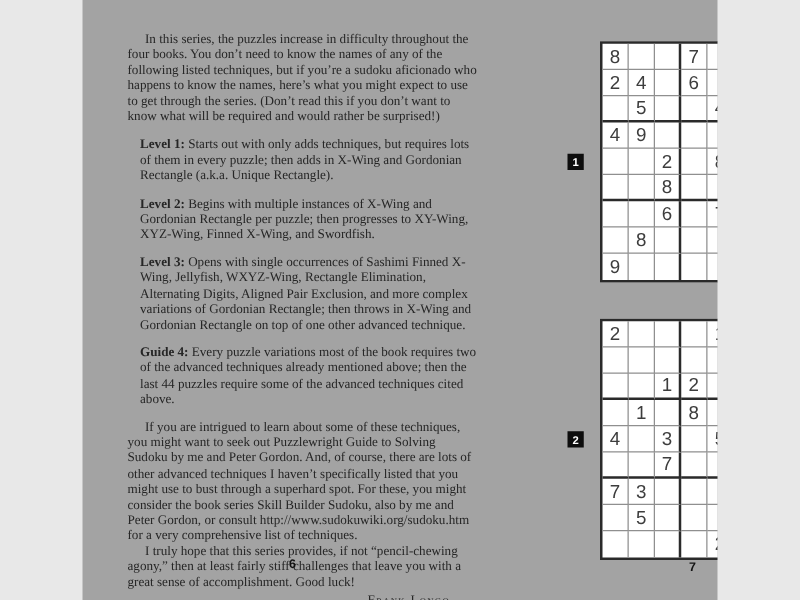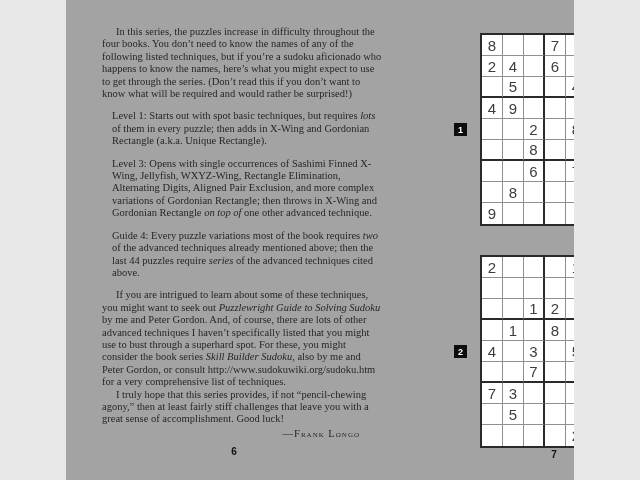--- a/index.html
+++ b/index.html
@@ -9,22 +9,22 @@
   }
   
   .text-block {
     position:absolute; left:36px; top:26px; width:280px;
     color:#262626; font-size:10.5px; line-height:12.4px; text-align:left;
   }
   .para { margin:0; }
   .para.gap { margin-top:10px; }
   .para.firstline { text-indent:14px; }
   .para.block { margin-left:10px; text-indent:0; }
-  .bold { font-weight:normal; }
-  .italic { font-style:italic; }
+  .bold { font-weight:bold; }
+  .italic { }
   .signature {
     text-align:right; padding-right:22px; margin-top:2px;
     font-variant:small-caps; letter-spacing:1px; font-size:10.5px; color:#262626;
   }
   .page-num {
     position:absolute; font-family:"Liberation Sans", sans-serif;
     font-weight:bold; font-size:10px; color:#111; text-align:center;
   }
   #page-num-left { left:0px; top:446px; width:336px; }
   #page-num-right { left:320px; top:449px; width:336px; }
@@ -56,23 +56,24 @@
 </style>
 </head>
 <body>
 
 <div class="spread">
 
   <div>
     <div class="text-block">
 
     <p class="para firstline"><span>In this series, the puzzles increase in difficulty throughout the four books. You don’t need to know the names of any of the following listed techniques, but if you’re a sudoku aficionado who happens to know the names, here’s what you might expect to use to get through the series. (Don’t read this if you don’t want to know what will be required and would rather be surprised!)</span></p>
-        <p class="para block gap"><span class="bold">Level 1:</span><span> Starts out with spot basic techniques, but requires </span><span class="italic">lots</span><span> of them in every puzzle; then adds in X-Wing and Gordonian Rectangle (a.k.a. Unique Rectangle).</span></p>
+        <p class="para block gap"><span class="bold">Level 1:</span><span> Starts out with only adds techniques, but requires </span><span class="italic">lots</span><span> of them in every puzzle; then adds in X-Wing and Gordonian Rectangle (a.k.a. Unique Rectangle).</span></p>
+        <p class="para block gap"><span class="bold">Level 2:</span><span> Begins with multiple instances of X-Wing and Gordonian Rectangle per puzzle; then progresses to XY-Wing, XYZ-Wing, Finned X-Wing, and </span><span class="italic">Swordfish</span><span>.</span></p>
         <p class="para block gap"><span class="bold">Level 3:</span><span> Opens with single occurrences of Sashimi Finned X-Wing, Jellyfish, WXYZ-Wing, Rectangle Elimination, Alternating Digits, Aligned Pair Exclusion, and more complex variations of Gordonian Rectangle; then throws in X-Wing and Gordonian Rectangle </span><span class="italic">on top of</span><span> one other advanced technique.</span></p>
-        <p class="para block gap"><span class="bold">Guide 4:</span><span> Every puzzle variations most of the book requires </span><span class="italic">two</span><span> of the advanced techniques already mentioned above; then the last 44 puzzles require </span><span class="italic">series</span><span> of the advanced techniques cited above.</span></p>
+        <p class="para block gap"><span class="bold">Guide 4:</span><span> Every puzzle variations most of the book requires </span><span class="italic">two</span><span> of the advanced techniques already mentioned above; then the last 44 puzzles require </span><span class="italic">some</span><span> of the advanced techniques cited above.</span></p>
         <p class="para firstline gap"><span>If you are intrigued to learn about some of these techniques, you might want to seek out </span><span class="italic">Puzzlewright Guide to Solving Sudoku</span><span> by me and Peter Gordon. And, of course, there are lots of other advanced techniques I haven’t specifically listed that you might use to bust through a superhard spot. For these, you might consider the book series </span><span class="italic">Skill Builder Sudoku</span><span>, also by me and Peter Gordon, or consult http://www.sudokuwiki.org/sudoku.htm for a very comprehensive list of techniques.</span></p>
         <p class="para firstline"><span>I truly hope that this series provides, if not “pencil-chewing agony,” then at least fairly stiff challenges that leave you with a great sense of accomplishment. Good luck!</span></p>
         <div class="signature">—Frank Longo</div>
       </div>
     <div class="page-num" id="page-num-left">6</div>
   </div>
 
   <div>
     <div class="badge" id="badge-1">1</div>
     <div class="sudoku" id="grid-1">

